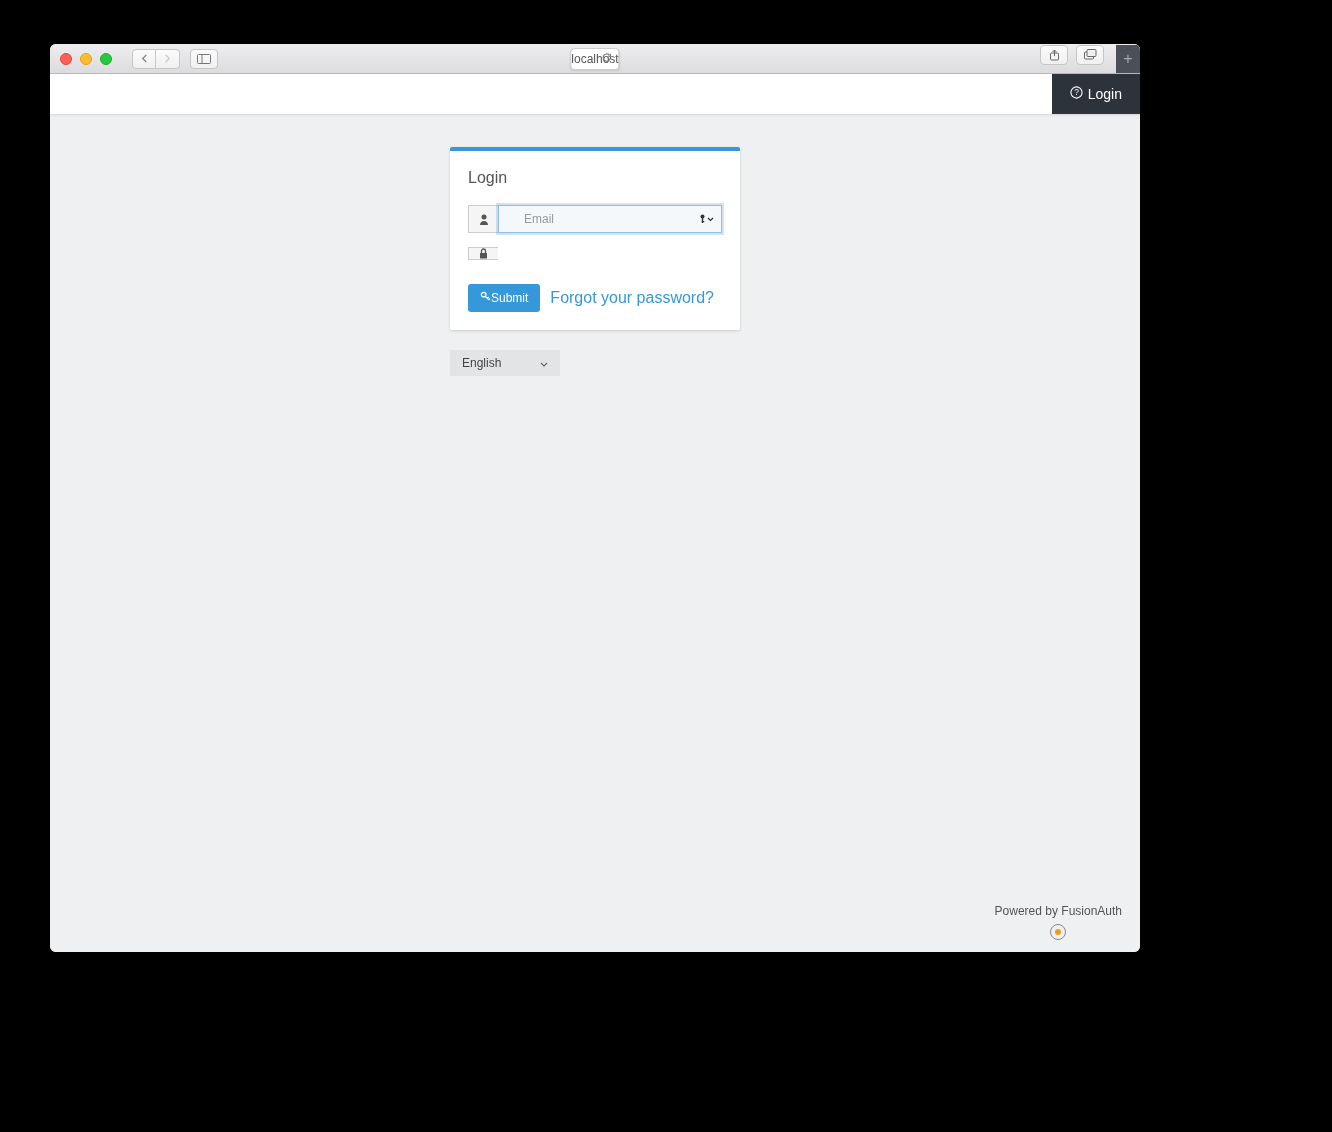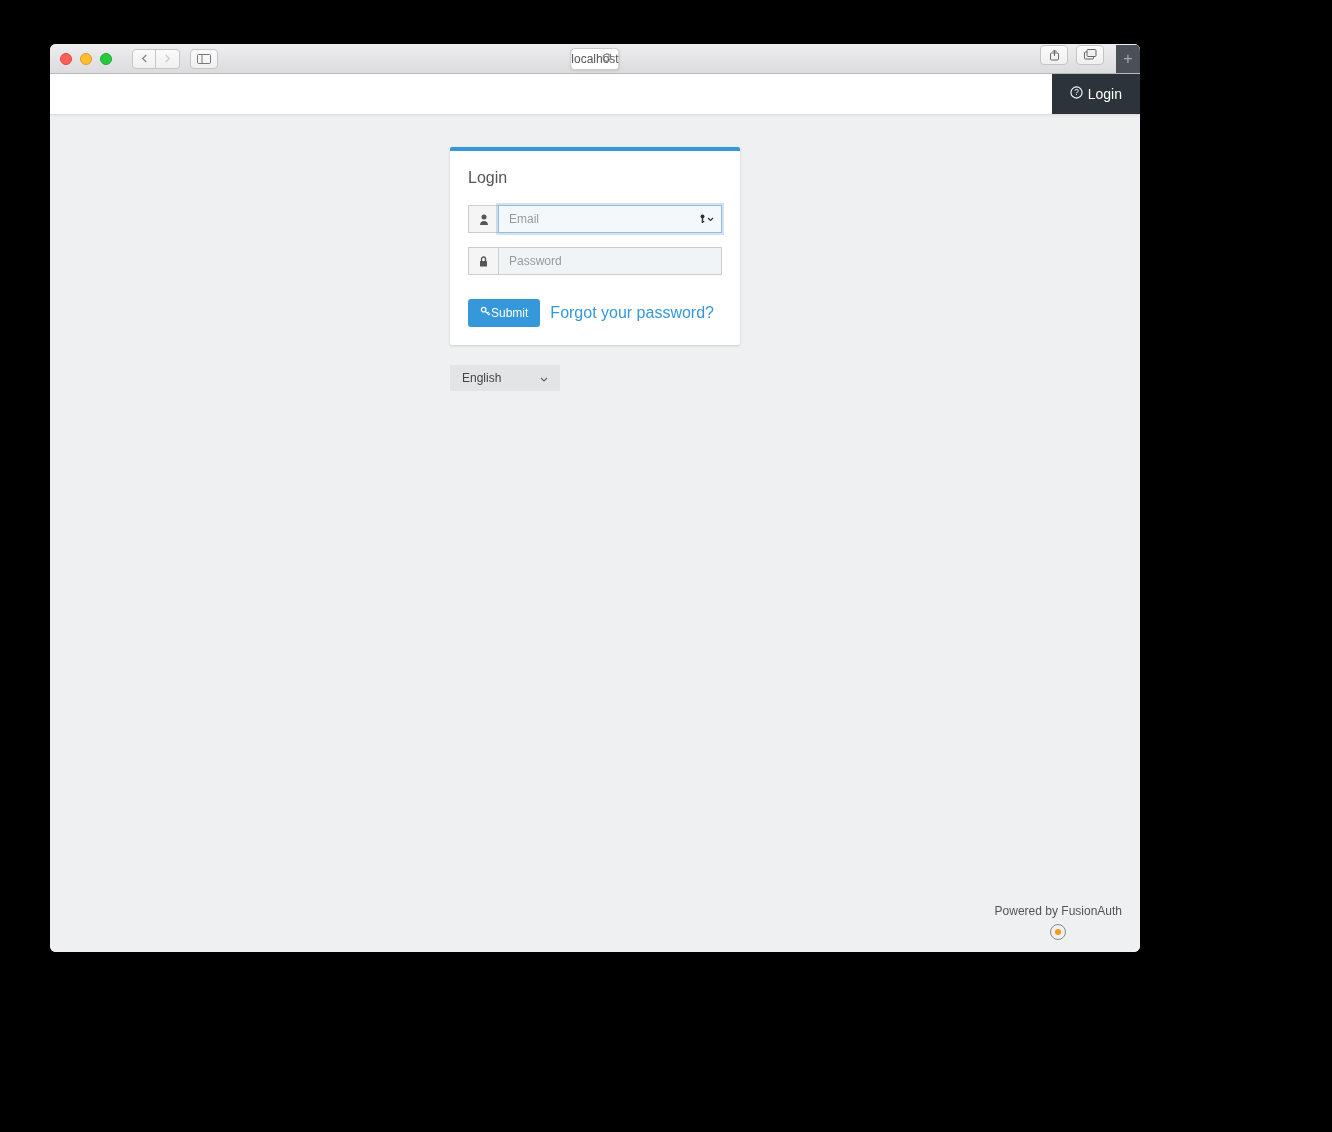--- a/index.html
+++ b/index.html
@@ -210,21 +210,21 @@
       justify-content: center;
       color: #555;
       font-size: 12px;
     }
     
     .text-input {
       flex: 1;
       height: 28px;
       border: 1px solid #ccc;
       background: #f1f4f7;
-      padding: 0 10px;
+      padding: 0 25px;
       font-size: 12px;
       color: #333;
       outline: none;
     }
     
     .text-input.focused {
       border: 1px solid #92bce0;
       box-shadow: 0 0 0 2px rgba(100,160,220,0.3);
       background: #f4f8fb;
     }
@@ -413,21 +413,20 @@
           </div>
         </div>
 
         <div class="input-group">
           <div class="input-addon">
             <svg width="9" height="11" viewBox="0 0 9 11">
                 <rect x="1" y="5" width="7" height="5.5" rx="0.5" fill="#555"></rect>
                 <path d="M2.5 5V3a2 2 0 0 1 4 0v2" stroke="#555" stroke-width="1.3" fill="none"></path>
               </svg>
           </div>
-          <input type="password" class="text-input" placeholder="Password" style="">
         </div>
 
         <div class="form-actions">
           <button class="submit-btn">
             <span>
               <svg width="11" height="11" viewBox="0 0 12 12">
                   <circle cx="4" cy="4" r="2.5" stroke="#fff" stroke-width="1.3" fill="none"></circle>
                   <path d="M5.8 5.8L10 10M8 8l1.5-1.5M9.5 9.5L11 8" stroke="#fff" stroke-width="1.3"></path>
                 </svg>
             </span>

